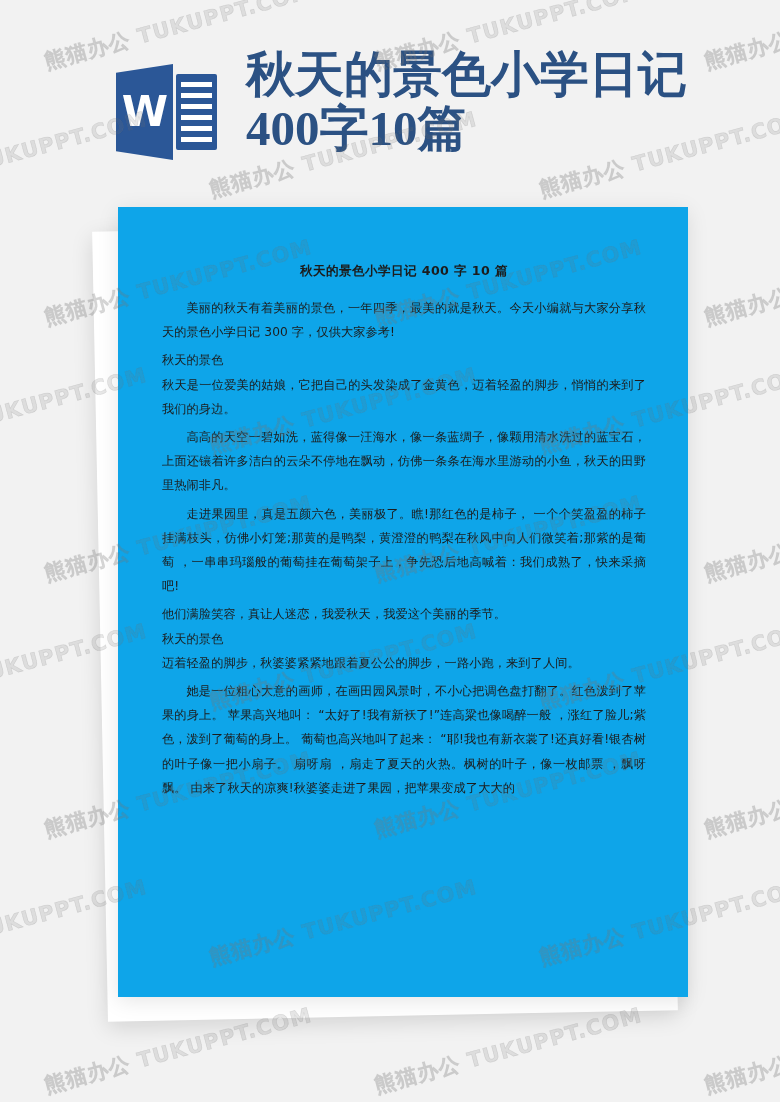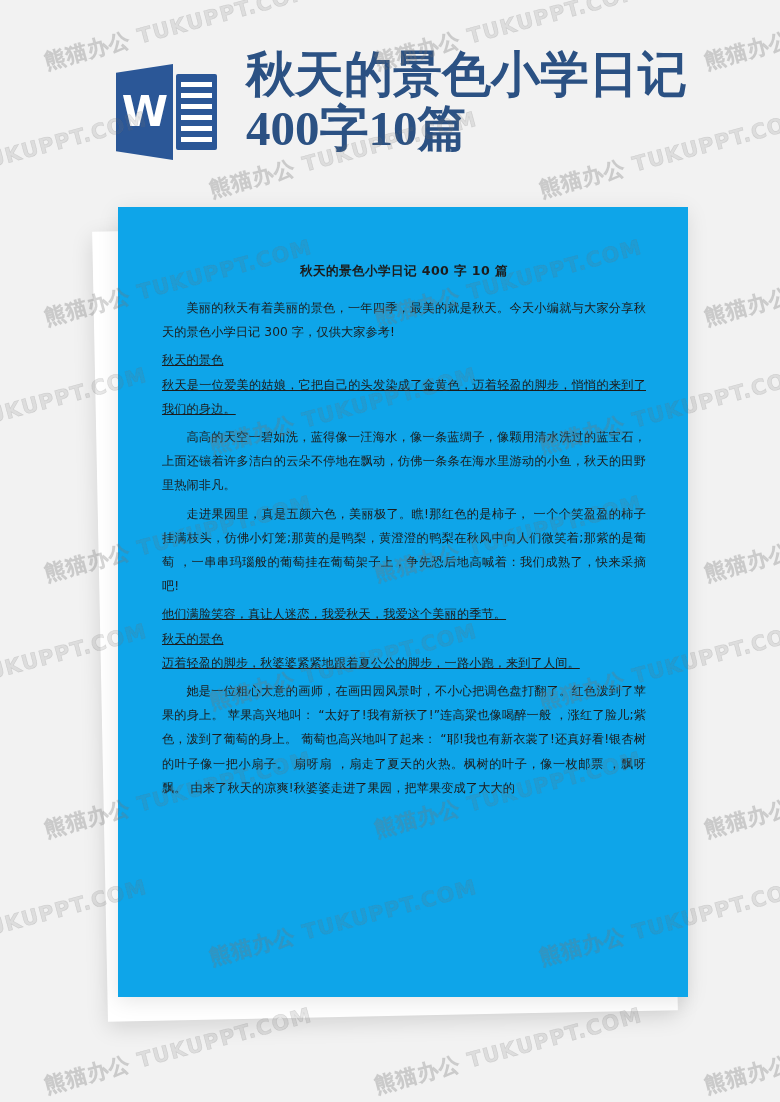--- a/index.html
+++ b/index.html
@@ -156,21 +156,21 @@
   }
   .para {
     font-size: 12.2px;
     line-height: 24.2px;
     text-align: justify;
     text-justify: inter-character;
     text-indent: 2em;
     margin: 0 0 4px 0;
     letter-spacing: 0.1px;
   }
-  .para.noindent { text-indent: 0; text-decoration: underline; }
+  .para.noindent { text-indent: 0; }
   .para.tight { margin-bottom: 0; }
 
   
   #watermark-layer.front { z-index: 60; }
 </style>
 </head>
 <body>
 
 <div id="watermark-layer">
     <div class="wm" style="left: 165px; top: 128px;">熊猫办公 TUKUPPT.COM</div>

